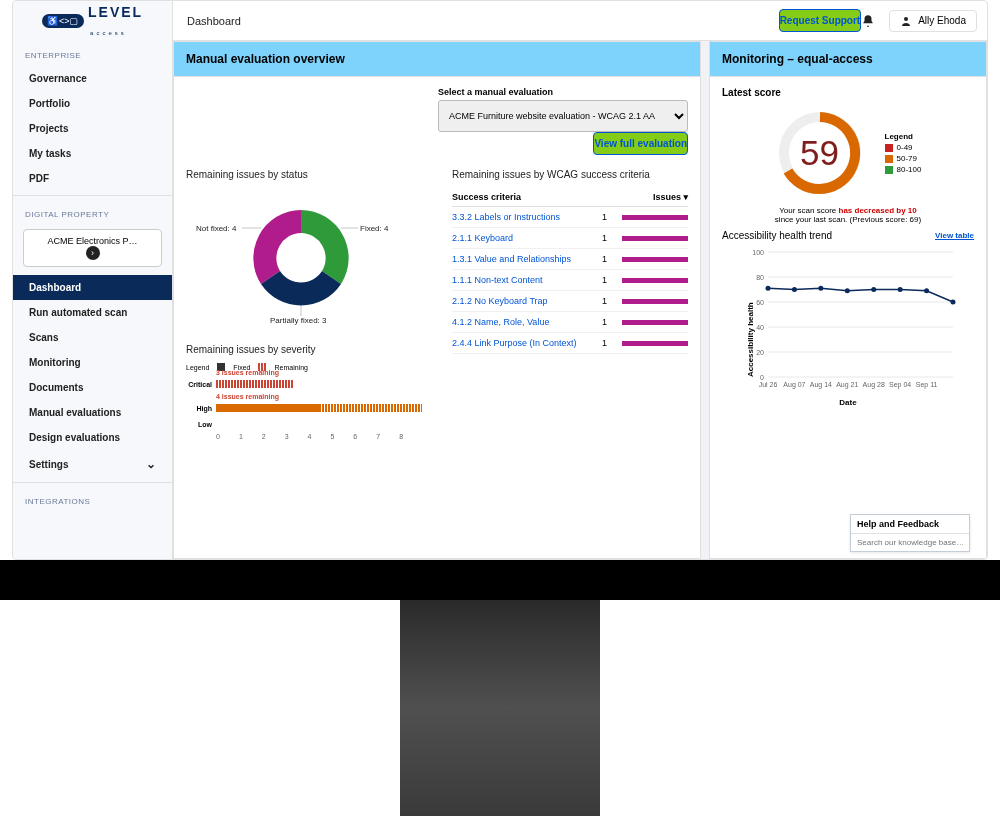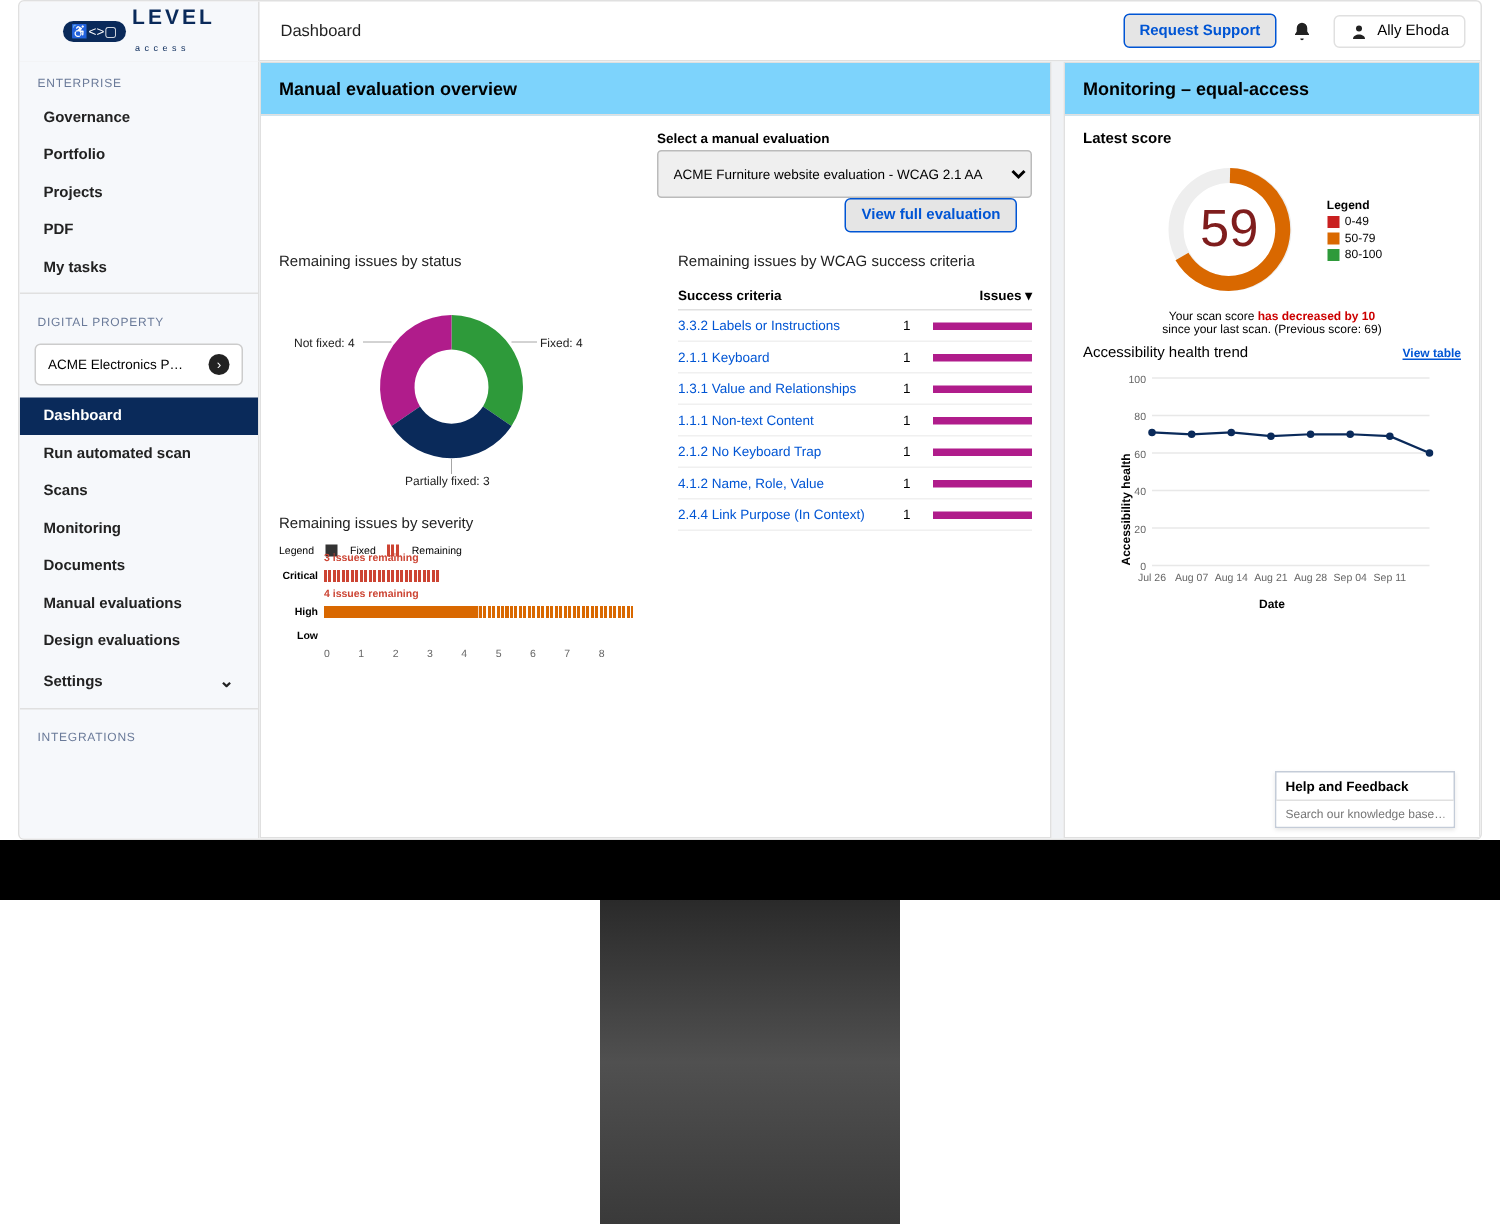--- a/index.html
+++ b/index.html
@@ -10,33 +10,33 @@
 .monitor-stand { position: absolute; top: 600px; left: 400px; width: 200px; height: 216px; background: linear-gradient(180deg, #2a2a2a 0%, #505050 50%, #3a3a3a 100%); }
 
 
 .topbar { display: flex; align-items: center; height: 40px; border-bottom: 1px solid #e0e0e0; }
 .logo-box { width: 160px; height: 40px; display: flex; align-items: center; justify-content: center; background: #f6f8fb; border-right: 1px solid #e0e0e0; }
 .logo-text { font-size: 14px; font-weight: 700; color: #0a2a5a; letter-spacing: 2px; }
 .logo-sub { font-size: 6px; color: #0a2a5a; letter-spacing: 3px; margin-left: 2px; }
 .logo-mark { background: #0a2a5a; color: #fff; font-size: 9px; padding: 2px 6px; border-radius: 10px; margin-right: 4px; }
 .topbar-title { font-size: 11px; margin-left: 14px; color: #222; }
 .topbar-spacer { flex: 1; }
-.btn-outline { border: 1.5px solid #0055d4; color: #0055d4; background: #e5e5e5; font-size: 10px; font-weight: 700; padding: 5px 10px; border-radius: 4px; cursor: pointer; margin-right: 10px; }
+.btn-outline { border: 1.5px solid #0055d4; color: #0055d4; background: #84cc16; font-size: 10px; font-weight: 700; padding: 5px 0; border-radius: 4px; cursor: pointer; }
 .icon-bell { width: 14px; height: 14px; margin-right: 14px; cursor: pointer; }
 .user-box { display: flex; align-items: center; border: 1px solid #e0e0e0; border-radius: 4px; padding: 4px 10px; margin-right: 10px; cursor: pointer; font-size: 10px; }
 
 
 .body-row { display: flex; flex: 1; overflow: hidden; }
 .sidebar { width: 160px; background: #f6f8fb; border-right: 1px solid #e0e0e0; font-size: 10px; overflow-y: auto; }
 .side-heading { font-size: 8px; color: #6a7a99; letter-spacing: 0.5px; padding: 10px 12px 6px; }
 .side-item { padding: 7px 16px; color: #222; cursor: pointer; display: flex; justify-content: space-between; align-items: center; }
 .side-item.bold { font-weight: 700; }
 .side-item.active { background: #0a2a5a; color: #fff; font-weight: 700; }
 .side-divider { height: 1px; background: #e0e0e0; margin: 4px 0; }
-.property-select { margin: 4px 10px 8px; border: 1px solid #ccc; border-radius: 4px; padding: 6px 8px; display: flex; justify-content: space-between; align-items: center; cursor: pointer; background: #fff; font-size: 9px; }
+.property-select { margin: 4px 10px 8px; border: 1px solid #ccc; border-radius: 4px; padding: 6px 8px; display: flex; justify-content: space-between; align-items: center; cursor: pointer; background: #fff; font-size: 9px; flex-direction: column; }
 .chevron-badge { background: #222; color: #fff; width: 14px; height: 14px; border-radius: 50%; display: flex; align-items: center; justify-content: center; font-size: 9px; }
 .chevron-down { font-size: 12px; }
 
 .main { flex: 1; background: #f0f2f5; display: flex; gap: 8px; padding: 0; overflow: hidden; }
 .panel { background: #fff; border: 1px solid #e0e0e0; display: flex; flex-direction: column; }
 .panel-left { flex: 0 0 528px; }
 .panel-right { flex: 1; position: relative; }
 .panel-header { padding: 10px 12px; border-bottom: 1px solid #e0e0e0; font-size: 12px; font-weight: 700; background: #7dd3fc; }
 .panel-body { padding: 10px 12px; flex: 1; overflow: hidden; }
 
@@ -123,22 +123,22 @@
   </div>
 
   <div class="body-row">
 
     <div class="sidebar">
       <div class="side-heading">ENTERPRISE</div>
       <div id="side-ent">
           <div class="side-item bold">Governance</div>
           <div class="side-item bold">Portfolio</div>
           <div class="side-item bold">Projects</div>
+          <div class="side-item bold">My tasks</div>
           <div class="side-item bold">PDF</div>
-          <div class="side-item bold">My tasks</div>
         </div>
       <div class="side-divider"></div>
       <div class="side-heading">DIGITAL PROPERTY</div>
       <div class="property-select">
         <span>ACME Electronics P…</span>
         <span class="chevron-badge">›</span>
       </div>
       <div id="side-prop">
           <div class="side-item bold active">
             <span>Dashboard</span>

